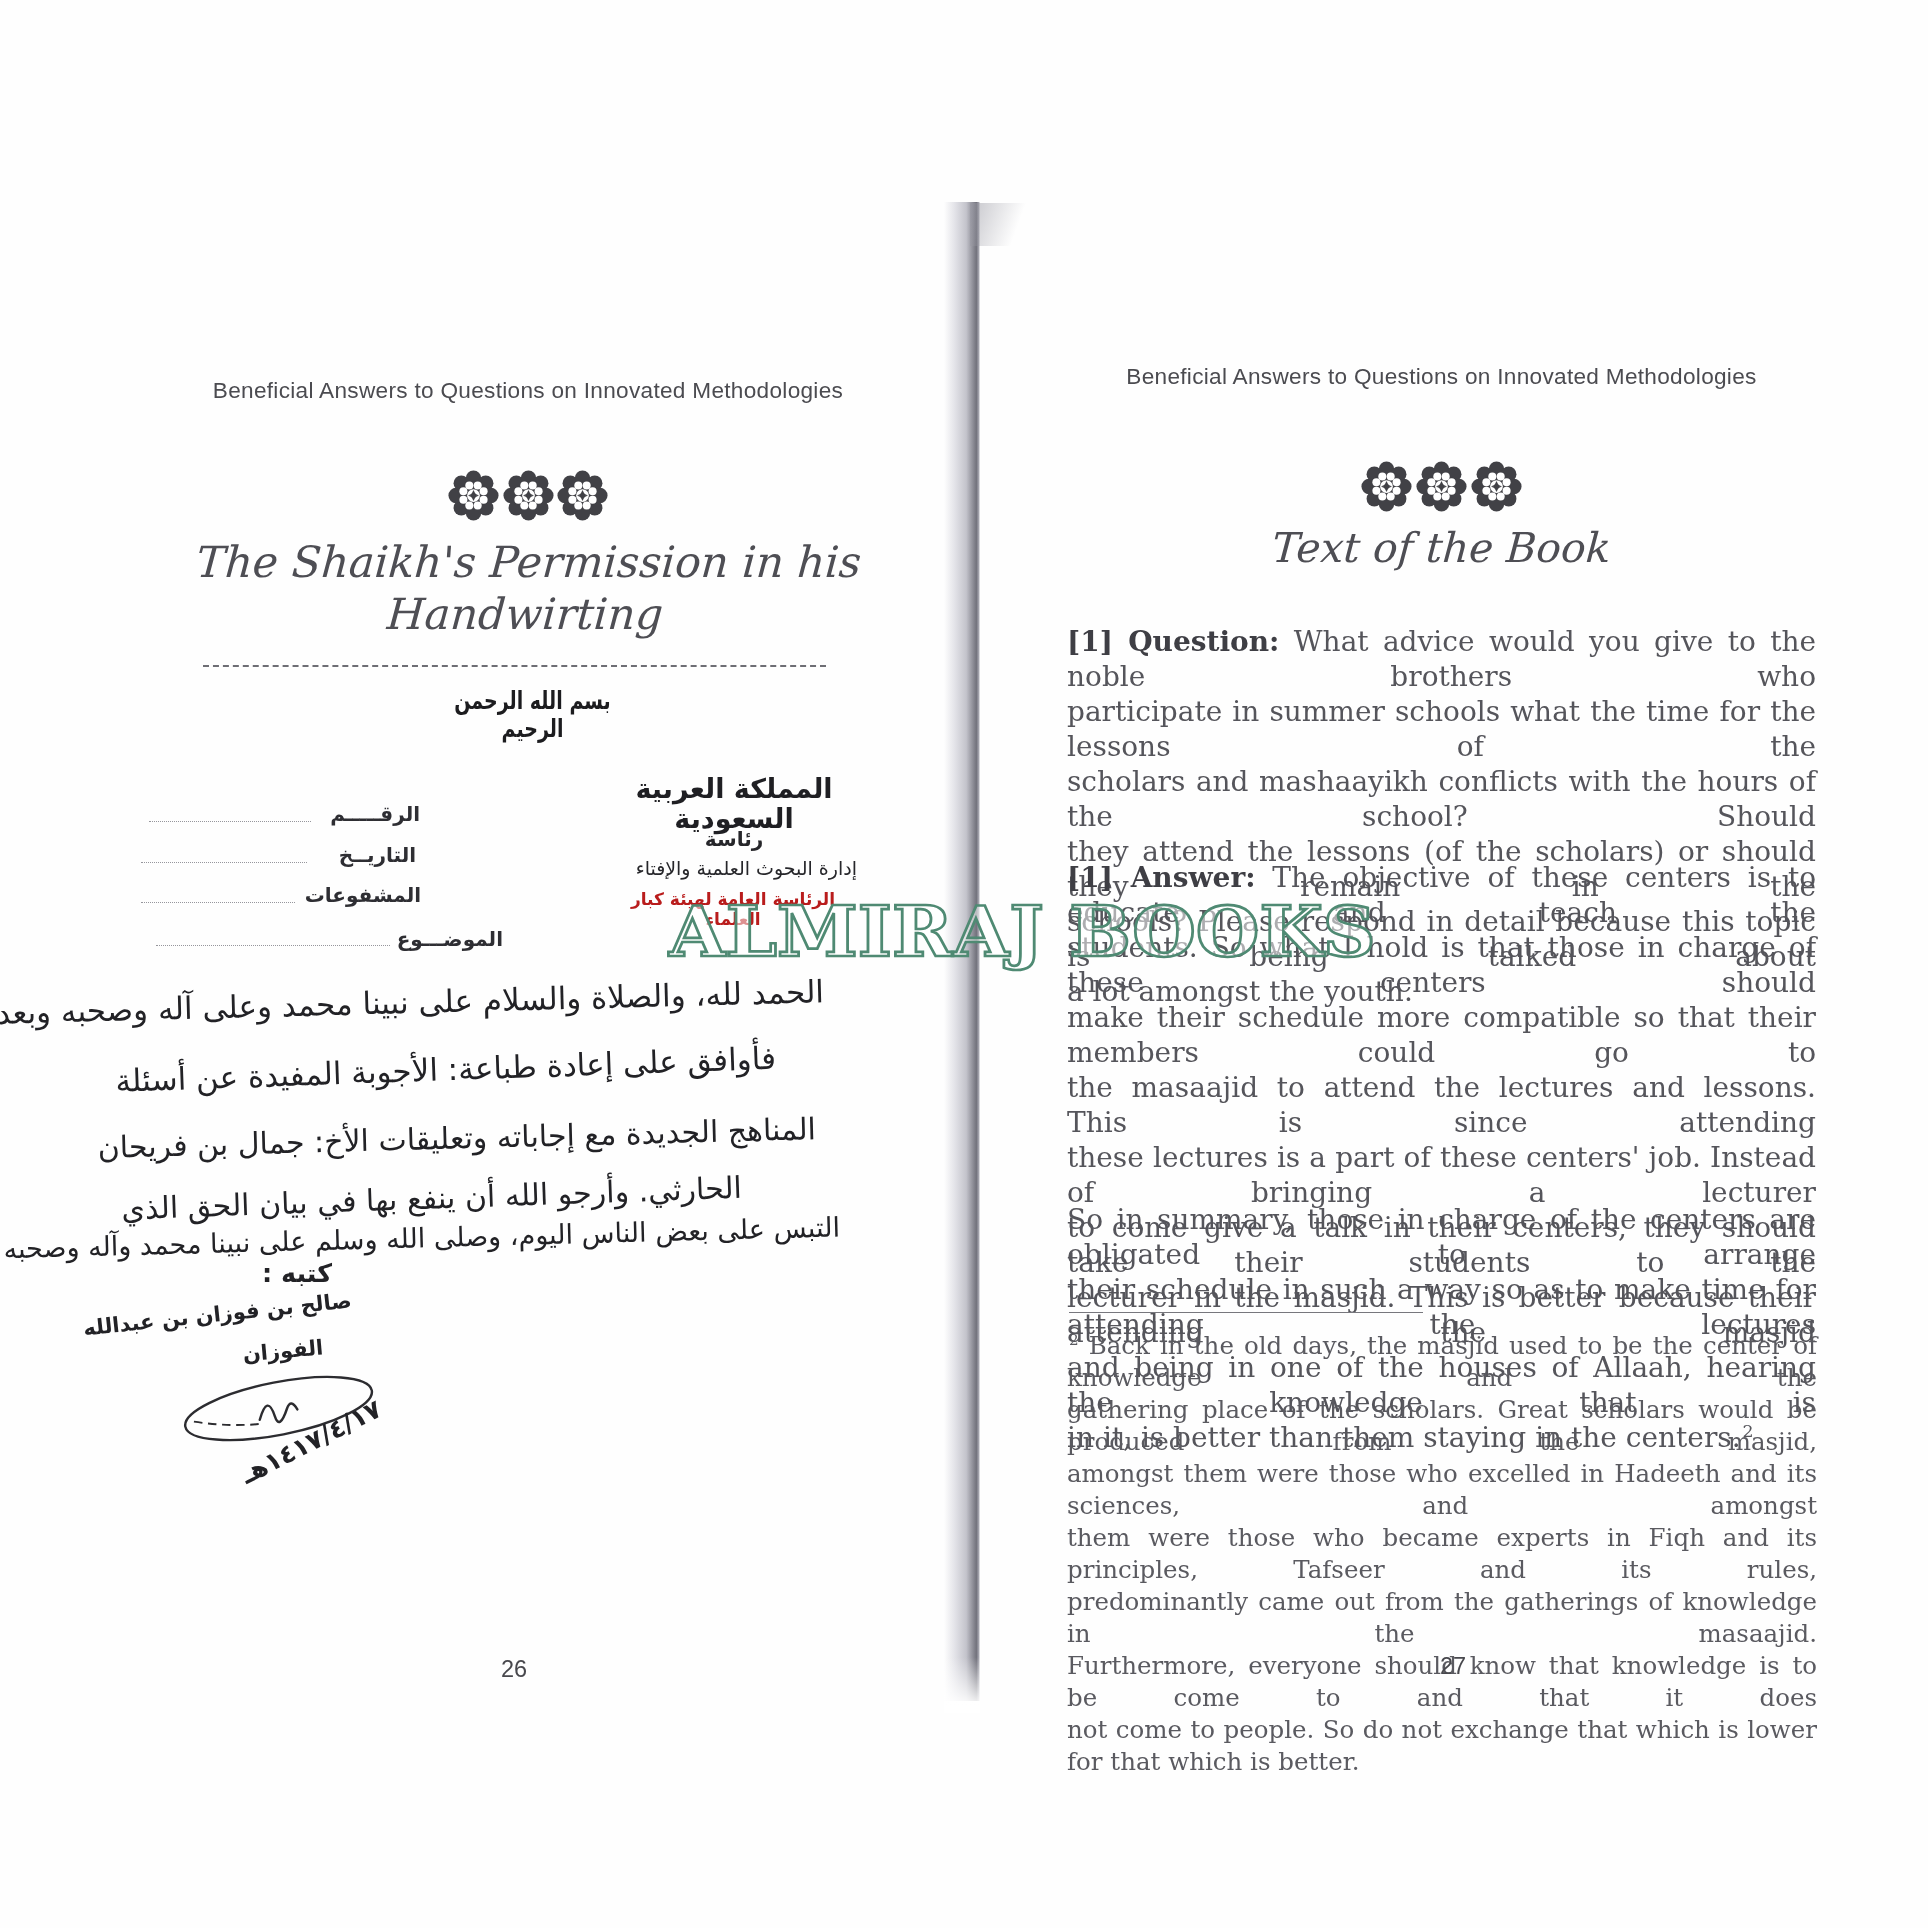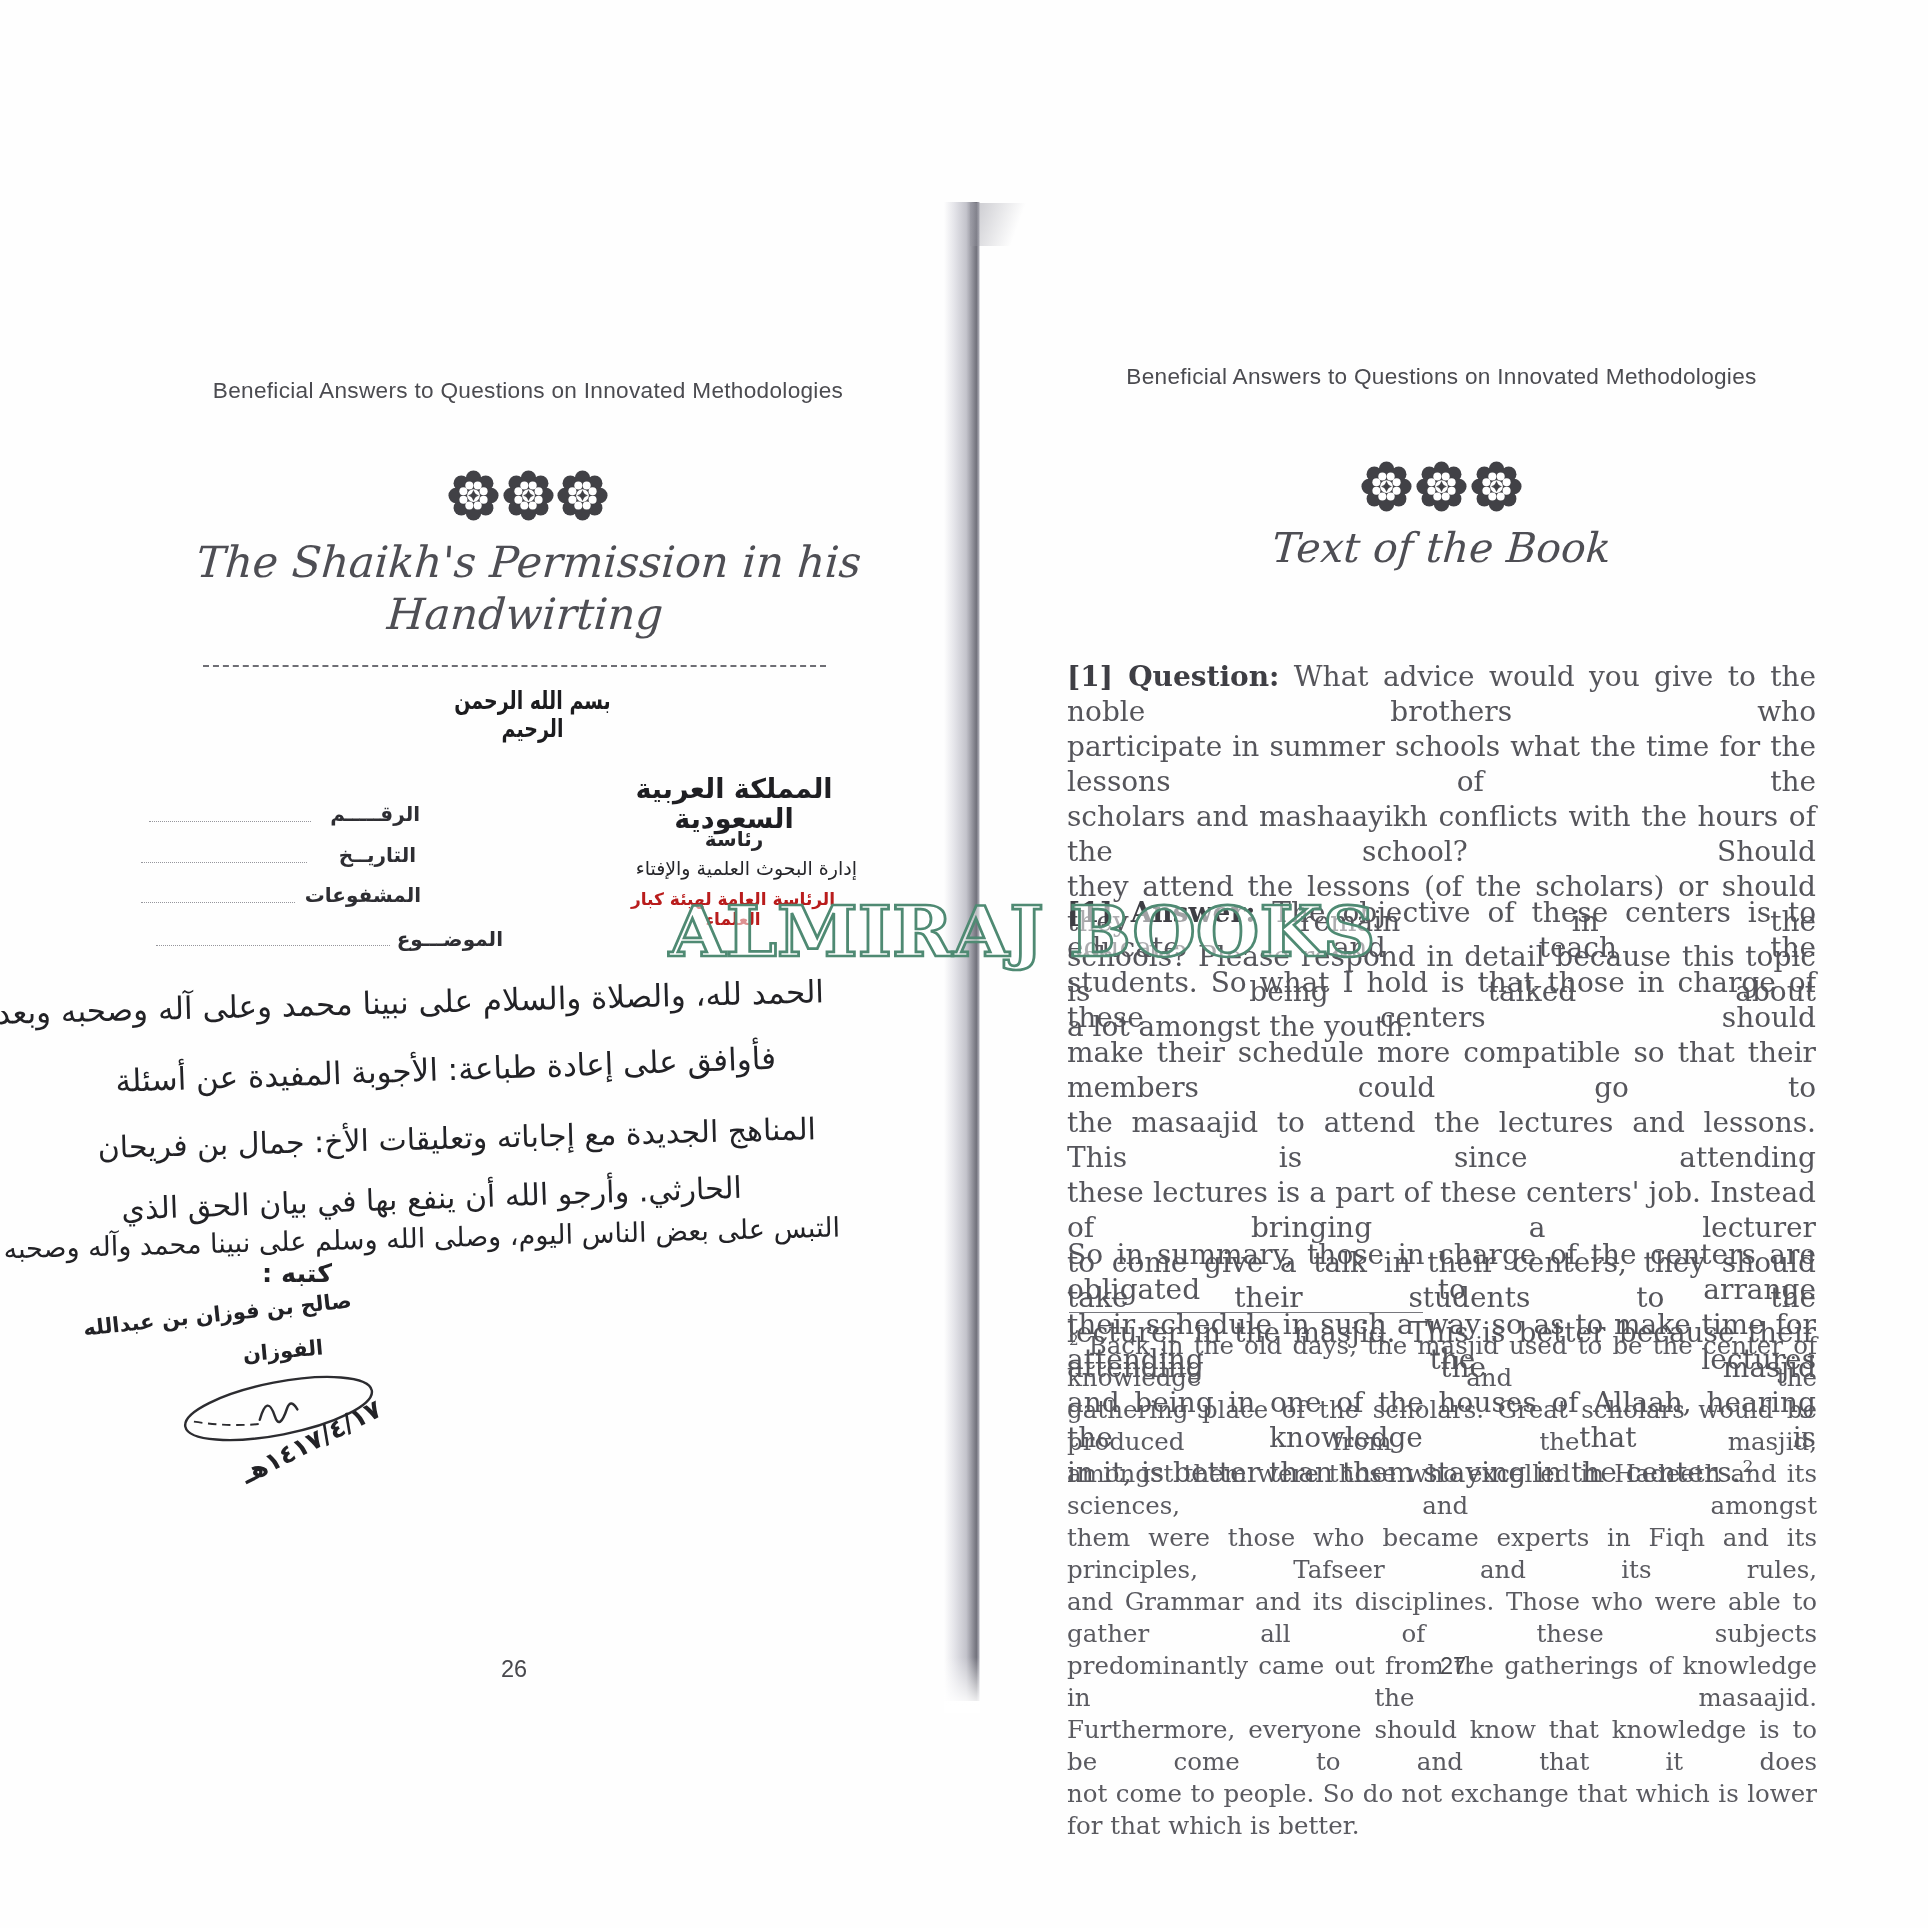--- a/index.html
+++ b/index.html
@@ -51,21 +51,21 @@
   .sig-name1{position:absolute;left:149px;top:1299px;width:203px;text-align:center;font-size:21px;font-weight:700;color:#222226;transform:rotate(-6deg);z-index:1;white-space:nowrap;}
   .sig-name2{position:absolute;left:234px;top:1339px;width:98px;text-align:center;font-size:21px;font-weight:700;color:#222226;transform:rotate(-5deg);z-index:1;}
   .sig-flourish{position:absolute;left:177px;top:1367px;z-index:1;}
   .sig-date{position:absolute;left:228px;top:1428px;width:160px;font-size:25.4px;font-weight:700;color:#222226;transform:rotate(-27deg);z-index:1;white-space:nowrap;}
 
   .pagenum{position:absolute;font:400 23.5px/1 "Liberation Sans",sans-serif;color:#48484d;z-index:1;}
   .pagenum.lft{left:486px;top:1658px;width:56px;text-align:center;}
   .pagenum.rgt{left:1425px;top:1655px;width:56px;text-align:center;}
 
   
-  .para{position:absolute;left:1067px;width:749px;font:400 28px/35px "DejaVu Serif",serif;color:#55555b;z-index:1;margin-top:35px;}
+  .para{position:absolute;left:1067px;width:749px;font:400 28px/35px "DejaVu Serif",serif;color:#55555b;z-index:1;}
   .para.question{top:624px;}
   .para.answer{top:860px;}
   .para.summary{top:1202px;}
   .para b{font-weight:700;color:#3e3e44;}
   .jall{text-align:justify;text-align-last:justify;}
   .jlast{text-align:justify;text-align-last:left;}
   sup{font-size:.62em;vertical-align:super;line-height:0;margin-left:1.9px;}
 
   .fn-rule{position:absolute;left:1069px;top:1312px;width:354px;height:0;border-top:1.9px solid #77777d;z-index:1;}
   .footnote{position:absolute;left:1067px;top:1330px;width:750px;font:400 24.5px/32px "DejaVu Serif",serif;color:#5a5a60;z-index:1;}
@@ -334,21 +334,20 @@
     <div class="jall">their schedule in such a way so as to make time for attending the lectures</div>
   </div>
 
   <div class="fn-rule"></div>
 
   <div class="footnote">
     <div class="jall"><sup>2</sup> <span>Back in the old days, the masjid used to be the center of knowledge and the</span></div>
     <div class="jall">gathering place of the scholars. Great scholars would be produced from the masjid,</div>
     <div class="jall">amongst them were those who excelled in Hadeeth and its sciences, and amongst</div>
     <div class="jall">them were those who became experts in Fiqh and its principles, Tafseer and its rules,</div>
-    <div class="jall">and Grammar and its disciplines. Those who were able to gather all of these subjects</div>
     <div class="jall">predominantly came out from the gatherings of knowledge in the masaajid.</div>
     <div class="jall">Furthermore, everyone should know that knowledge is to be come to and that it does</div>
     <div class="jlast">not come to people. So do not exchange that which is lower for that which is better.</div>
   </div>
 
   <div class="pagenum rgt">27</div>
 
   <div class="watermark">ALMIRAJ BOOKS</div>
 
 </div>

